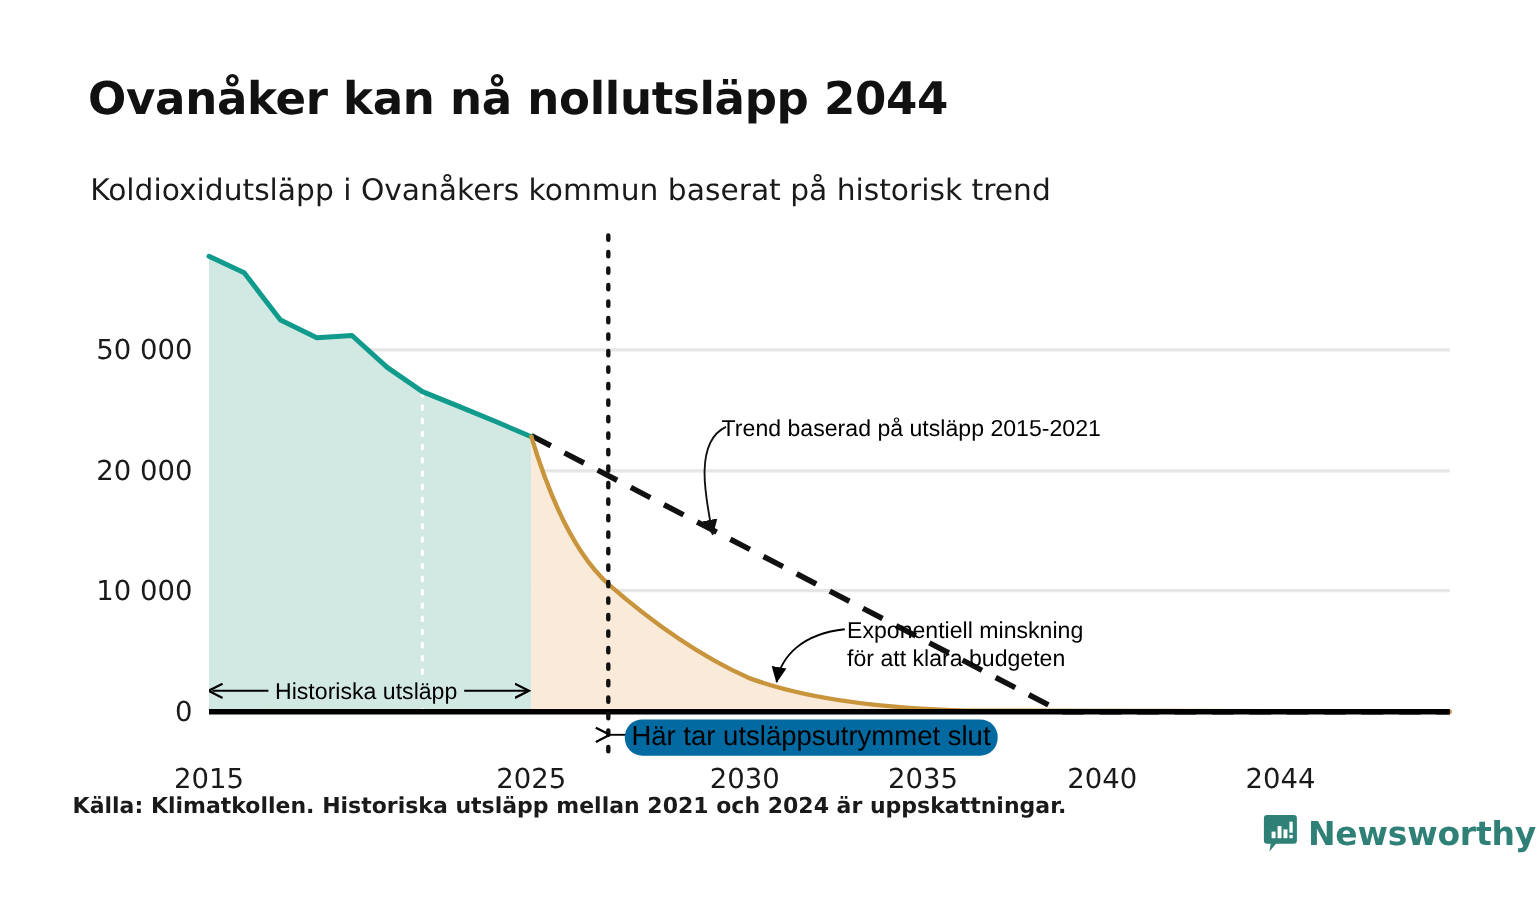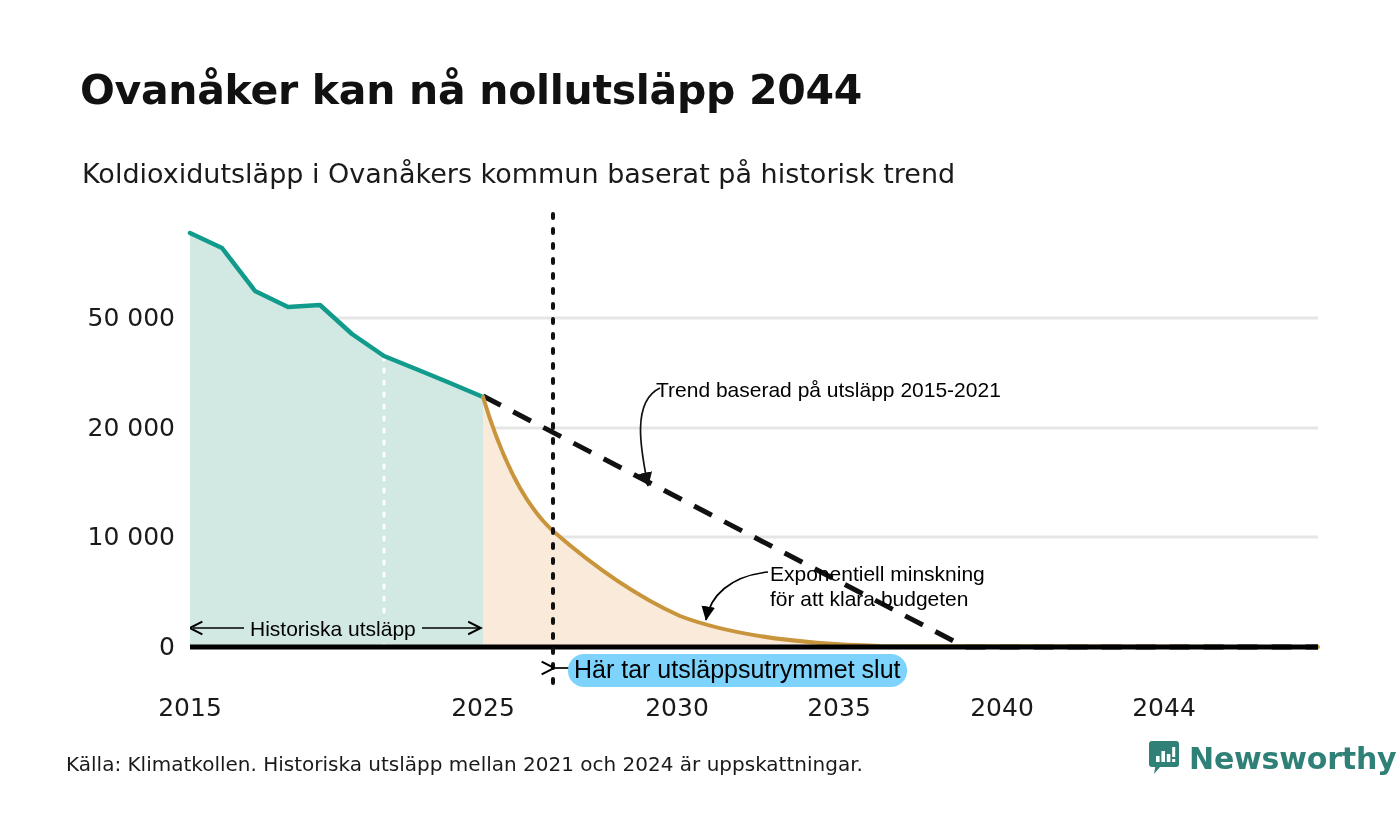--- a/index.html
+++ b/index.html
@@ -45,28 +45,28 @@
   }
   .hist-label{
     position:absolute;
     font-family:"Liberation Sans",sans-serif;
     font-size:21px;color:#000000;background:#d2e9e3;
     padding:0 6px;
   }
   .budget-label{
     position:absolute;
     font-family:"Liberation Sans",sans-serif;
-    font-size:25px;color:#000;background:#7dd3fc;
+    font-size:25px;color:#000;background:#0369a1;
     padding:1px 6px 3px 6px;white-space:nowrap;border-radius:16px;
   }
 
   .footer{
-    position:absolute;left:66px;top:752px;
+    position:absolute;left:66px;top:720px;
     font-family:"DejaVu Sans",sans-serif;
-    font-size:20px;color:#1a1a1a;
+    font-size:20px;color:#1a1a1a;font-weight:bold;
   }
 
   .logo{position:absolute;left:1148px;top:740px;display:flex;align-items:center;gap:9px;}
   .logo-mark{width:32px;height:36px;position:relative;}
   .logo-text{
     font-family:"DejaVu Sans",sans-serif;
     font-size:30px;font-weight:bold;color:#2f8076;letter-spacing:-0.2px;
   }
 </style>
 </head>

